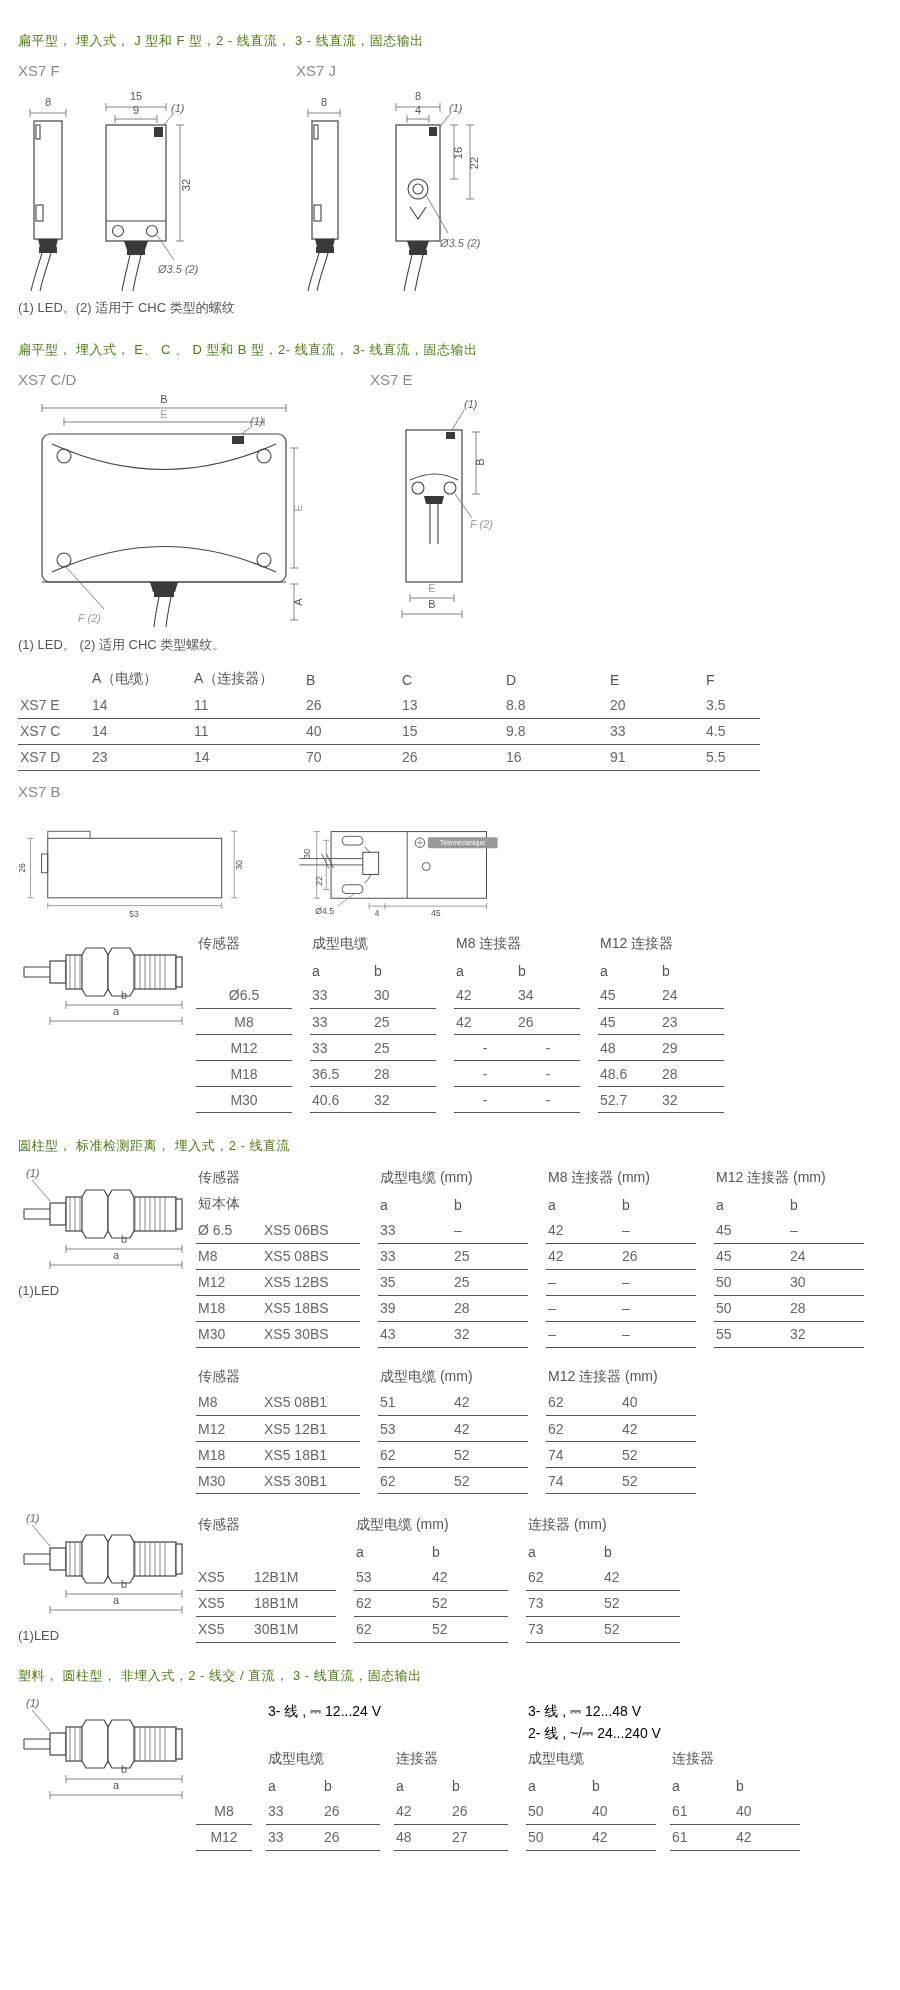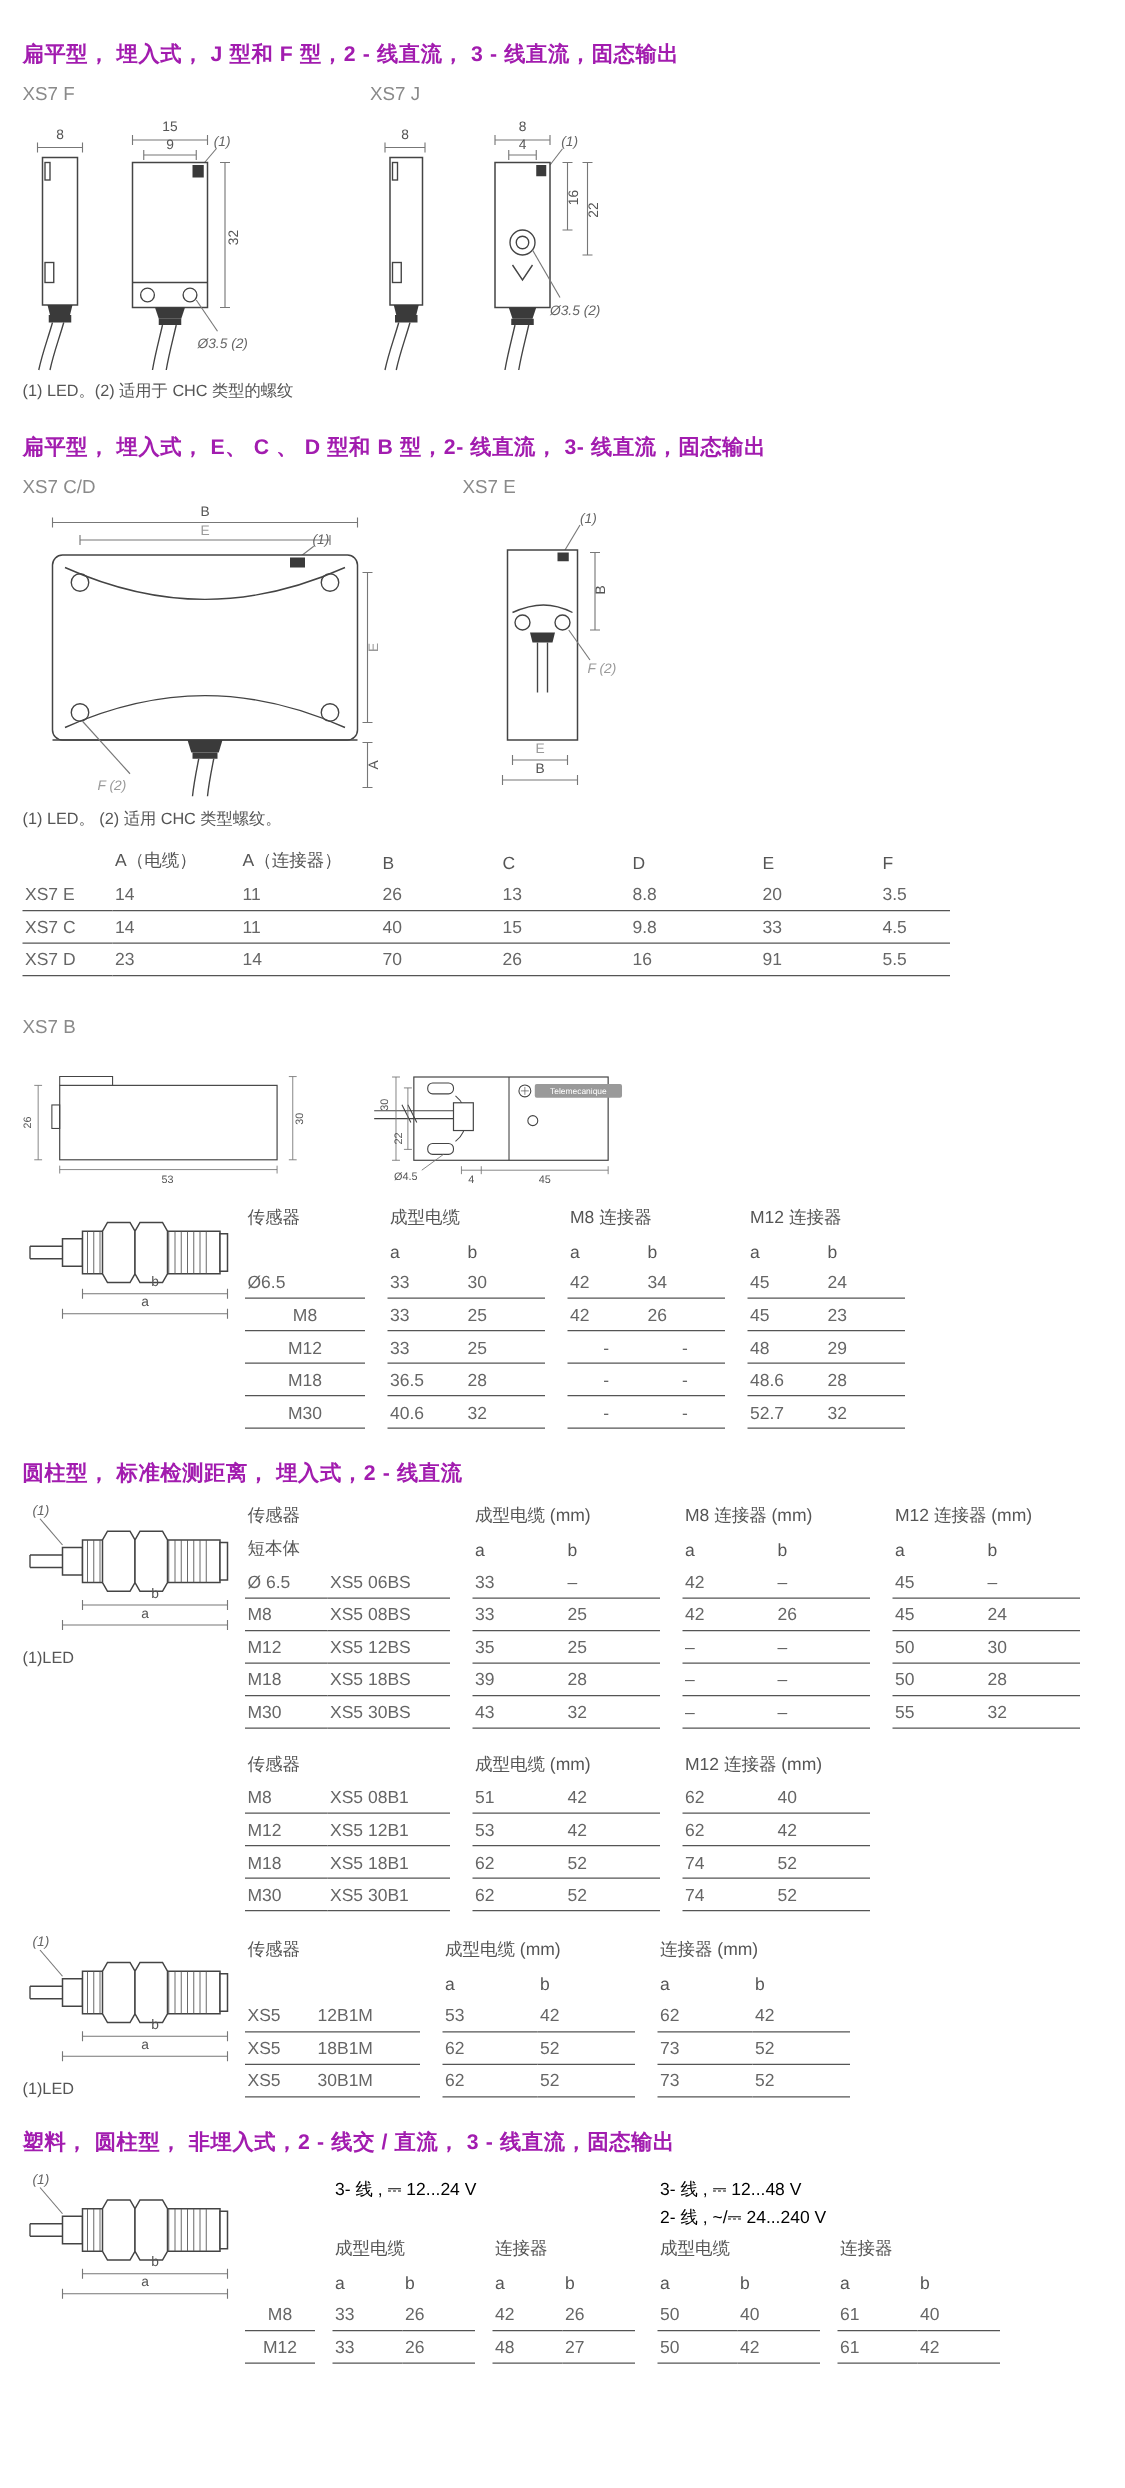--- a/index.html
+++ b/index.html
@@ -1,19 +1,19 @@
 <!DOCTYPE html>
 <html><head>
 <meta charset="utf-8">
 <style>
   html,body{margin:0;padding:0;background:#fff;}
   body{width:900px;font-family:"Liberation Sans","DejaVu Sans",sans-serif;color:#333;}
   .page{padding:8px 18px 20px 18px;}
   section{margin:0;}
-  .sec-title{font-size:17px;font-weight:bold;color:#a21caf;margin:24px 0 10px 0;letter-spacing:.5px;}
+  .sec-title{font-size:13px;font-weight:normal;color:#4d7c0f;margin:24px 0 10px 0;letter-spacing:.5px;}
   .draw-row{display:flex;align-items:flex-start;}
   .draw-block{flex:0 0 auto;}
   .model-label{color:#8a8a8a;font-size:15px;margin:2px 0 4px 0;}
   .note{color:#555;font-size:13px;margin:4px 0 2px 0;}
   .led-note{color:#555;font-size:13px;margin:10px 0 0 0;}
   
   svg{display:block;}
   svg text{font-size:11px;fill:#555;font-family:"Liberation Sans","DejaVu Sans",sans-serif;}
   .bw{fill:#fff;stroke:#444;stroke-width:1.2;}
   .ln{fill:none;stroke:#444;stroke-width:1.1;}
@@ -219,21 +219,21 @@
         <td>14</td>
         <td>70</td>
         <td>26</td>
         <td>16</td>
         <td>91</td>
         <td>5.5</td>
       </tr>
     </tbody>
       </table>
 
-    <div class="model-label" style="margin-top:32px">XS7 B</div>
+    <div class="model-label" style="margin-top:12px">XS7 B</div>
     <div class="draw-row">
       <svg width="235" height="125" viewBox="0 0 300 132">
         <rect class="bw" x="38" y="30" width="222" height="76"></rect>
         <path class="ln" d="M38 30v-9h54v9"></path>
         <rect class="ln" x="30" y="50" width="8" height="24"></rect>
         <path class="dm" d="M16 30v76M12 30h8M12 106h8"></path>
         <text transform="rotate(-90 9 68)" x="9" y="68" text-anchor="middle">26</text>
         <path class="dm" d="M276 21v85M272 21h8M272 106h8"></path>
         <text transform="rotate(-90 286 64)" x="286" y="64" text-anchor="middle">30</text>
         <path class="dm" d="M38 116h222M38 112v8M260 112v8"></path>
@@ -312,21 +312,21 @@
             <th>a</th>
             <th>b</th>
                 <th class="gapc"></th>
             <th>a</th>
             <th>b</th>
                 <th class="gapc"></th>
             <th>a</th>
             <th>b</th>
           </tr>
           <tr>
-            <td class="u" style="text-align:left">Ø6.5</td>
+            <td class="u" style="text-align:center">Ø6.5</td>
                 <td class="gapc"></td>
             <td class="u">33</td>
             <td class="u">30</td>
                 <td class="gapc"></td>
             <td class="u">42</td>
             <td class="u">34</td>
                 <td class="gapc"></td>
             <td class="u">45</td>
             <td class="u">24</td>
           </tr>

